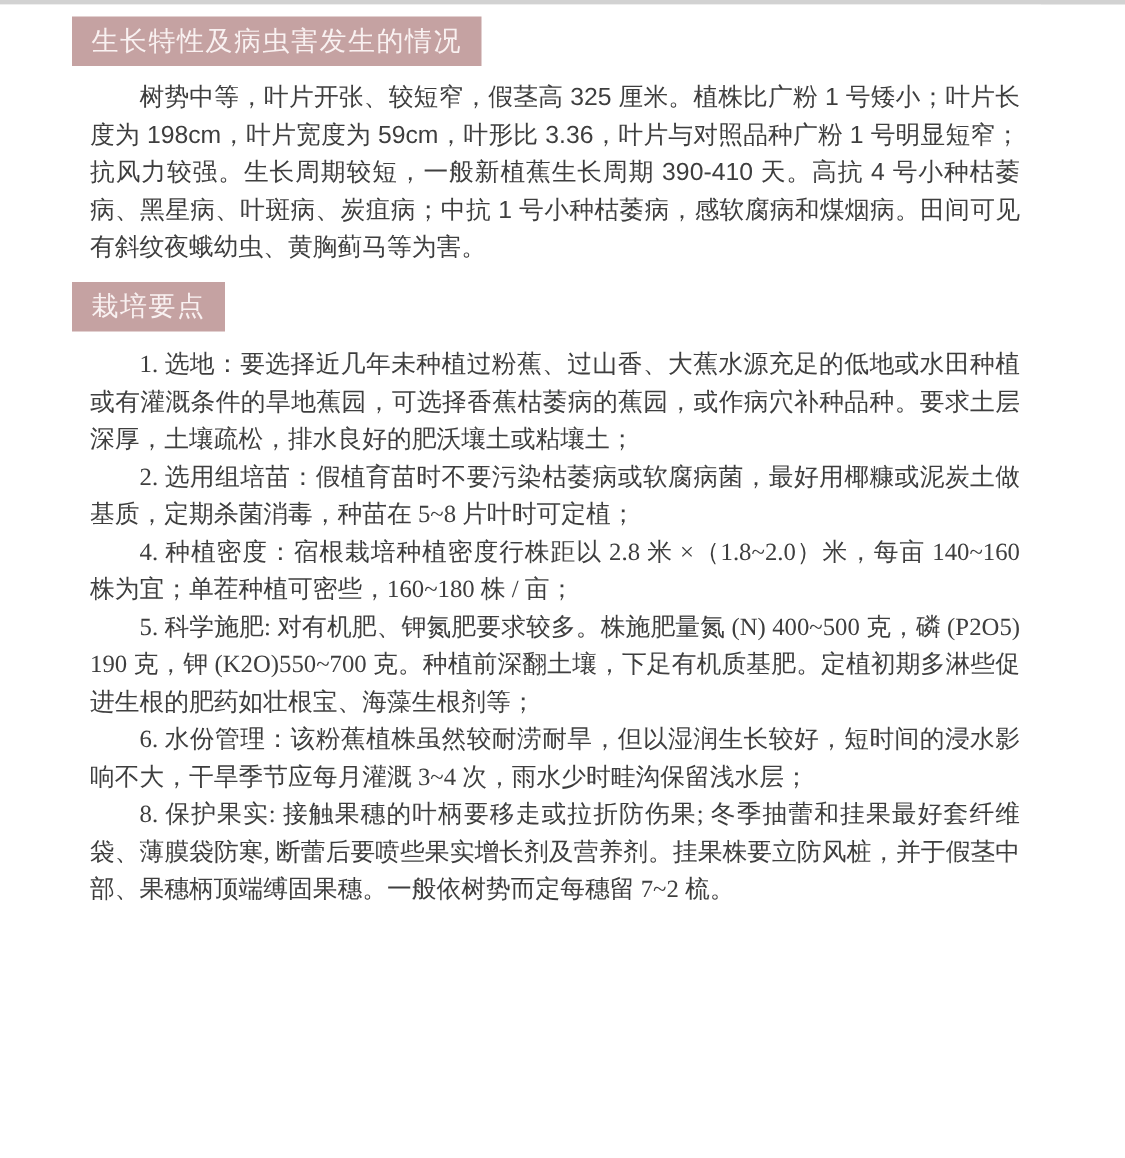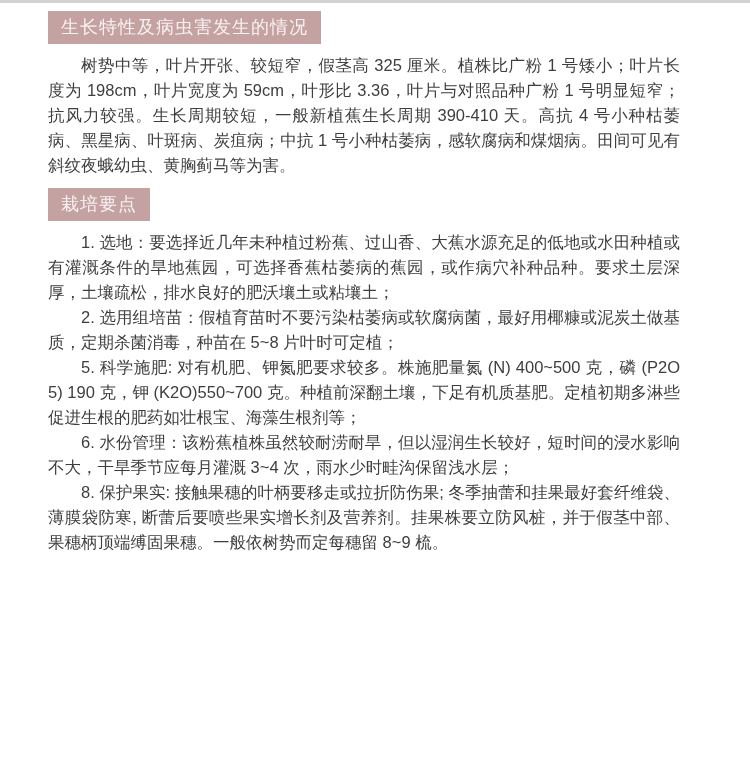--- a/index.html
+++ b/index.html
@@ -13,53 +13,56 @@
       overflow: hidden;
     }
     .page {
       width: 694px;
       min-height: 769px;
       padding: 8px 14px 8px 48px;
       background: #ffffff;
     }
     .doc-section + .doc-section {
       margin-top: 10px;
+      font-family: Liberation Serif, serif;
     }
     .section-header {
       display: inline-block;
       background: #c5a2a2;
       color: #f9f1f1;
       font-size: 18px;
       line-height: 1;
       padding: 7px 13px 8px 13px;
       margin-bottom: 9px;
       letter-spacing: 1px;
       white-space: nowrap;
     }
     .body-para {
       font-size: 16.5px;
       line-height: 25px;
       color: #3e3e3e;
       text-align: justify;
       text-indent: 2em;
       word-break: break-all;
+      margin-left: 12px;
     }
   </style>
 </head>
 <body>
 
 <div class="page">
 
   <section class="doc-section">
     <div class="section-header">生长特性及病虫害发生的情况</div>
     <p class="body-para">树势中等，叶片开张、较短窄，假茎高 325 厘米。植株比广粉 1 号矮小；叶片长度为 198cm，叶片宽度为 59cm，叶形比 3.36，叶片与对照品种广粉 1 号明显短窄；抗风力较强。生长周期较短，一般新植蕉生长周期 390-410 天。高抗 4 号小种枯萎病、黑星病、叶斑病、炭疽病；中抗 1 号小种枯萎病，感软腐病和煤烟病。田间可见有斜纹夜蛾幼虫、黄胸蓟马等为害。</p>
   </section>
 
   <section class="doc-section">
     <div class="section-header">栽培要点</div>
     <p class="body-para">1. 选地：要选择近几年未种植过粉蕉、过山香、大蕉水源充足的低地或水田种植或有灌溉条件的旱地蕉园，可选择香蕉枯萎病的蕉园，或作病穴补种品种。要求土层深厚，土壤疏松，排水良好的肥沃壤土或粘壤土；</p>
     <p class="body-para">2. 选用组培苗：假植育苗时不要污染枯萎病或软腐病菌，最好用椰糠或泥炭土做基质，定期杀菌消毒，种苗在 5~8 片叶时可定植；</p>
+    <p class="body-para">4. 种植密度：宿根栽培种植密度行株距以 2.8 米 ×（1.8~2.0）米，每亩 140~160 株为宜；单茬种植可密些，160~180 株 / 亩；</p>
     <p class="body-para">5. 科学施肥: 对有机肥、钾氮肥要求较多。株施肥量氮 (N) 400~500 克，磷 (P2O5) 190 克，钾 (K2O)550~700 克。种植前深翻土壤，下足有机质基肥。定植初期多淋些促进生根的肥药如壮根宝、海藻生根剂等；</p>
     <p class="body-para">6. 水份管理：该粉蕉植株虽然较耐涝耐旱，但以湿润生长较好，短时间的浸水影响不大，干旱季节应每月灌溉 3~4 次，雨水少时畦沟保留浅水层；</p>
-    <p class="body-para">8. 保护果实: 接触果穗的叶柄要移走或拉折防伤果; 冬季抽蕾和挂果最好套纤维袋、薄膜袋防寒, 断蕾后要喷些果实增长剂及营养剂。挂果株要立防风桩，并于假茎中部、果穗柄顶端缚固果穗。一般依树势而定每穗留 8~9 梳。</p>
+    <p class="body-para">8. 保护果实: 接触果穗的叶柄要移走或拉折防伤果; 冬季抽蕾和挂果最好套纤维袋、薄膜袋防寒, 断蕾后要喷些果实增长剂及营养剂。挂果株要立防风桩，并于假茎中部、果穗柄顶端缚固果穗。一般依树势而定每穗留 7~2 梳。</p>
   </section>
 
 </div>
 
 </body></html>

